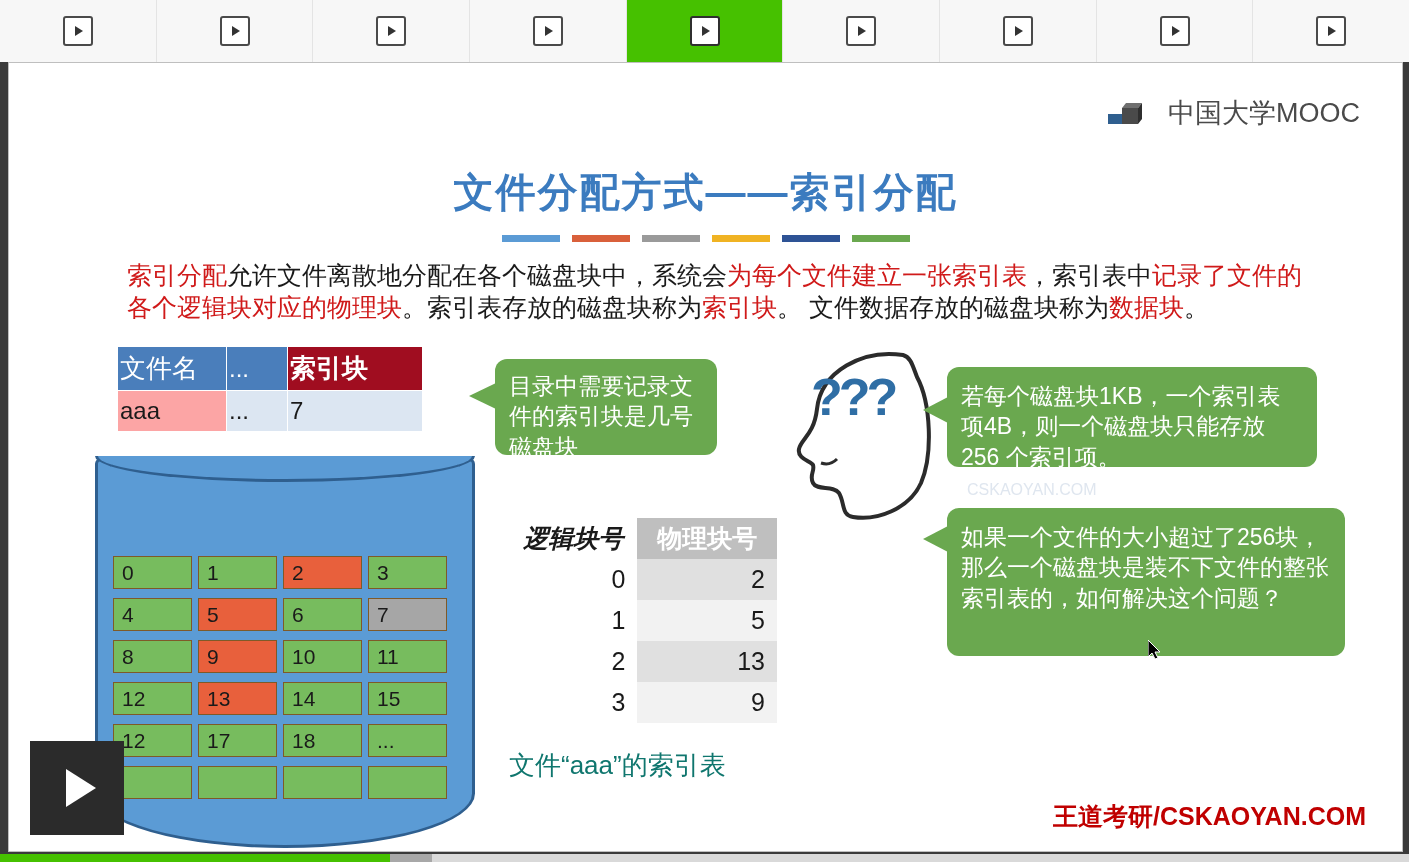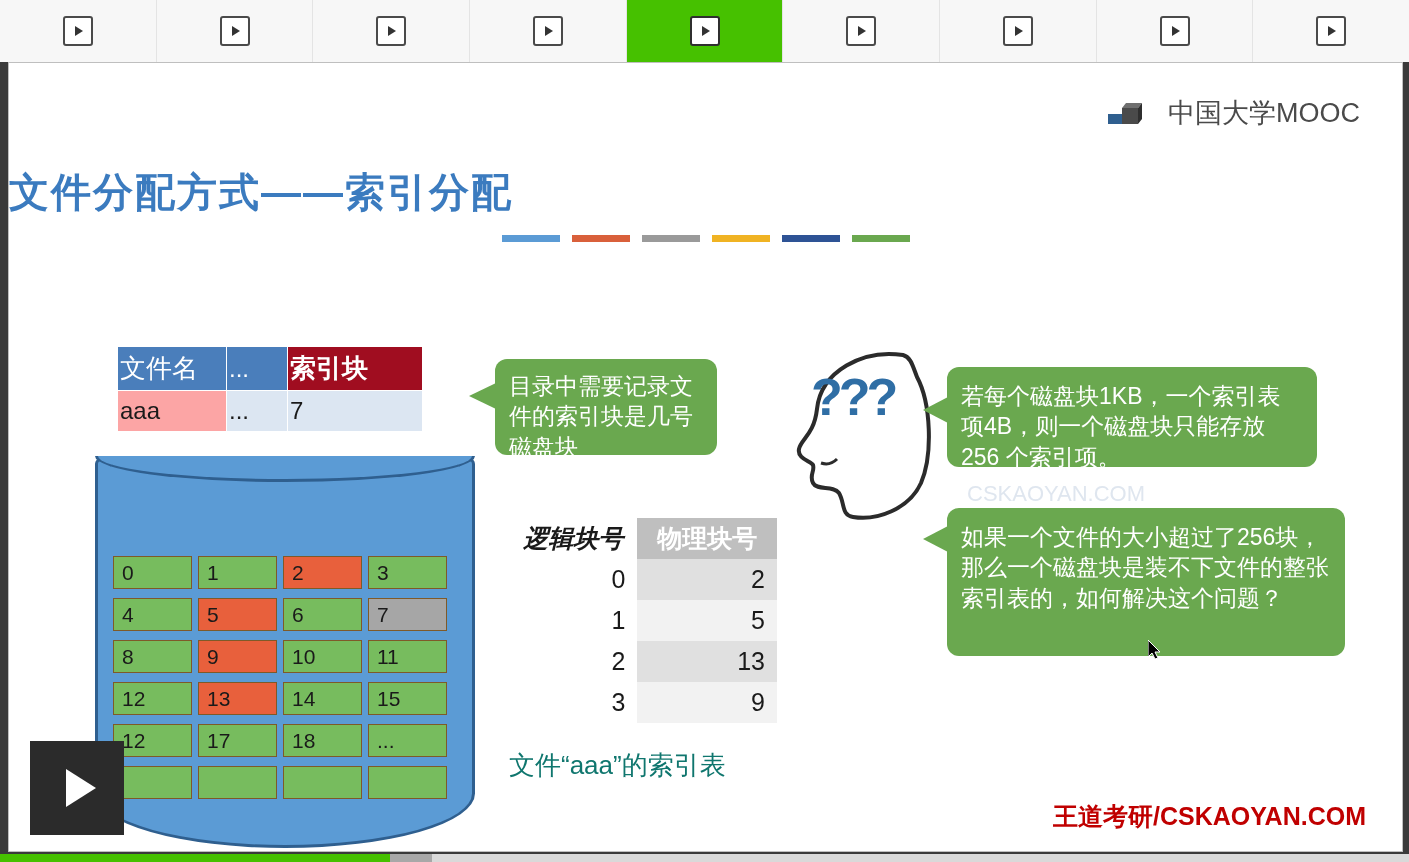--- a/index.html
+++ b/index.html
@@ -96,21 +96,21 @@
     color: #4a4a4a;
     letter-spacing: 0px;
     white-space: nowrap;
   }
 
   
   .slide-title {
     position: absolute;
     top: 102px;
     left: 0; right: 0;
-    text-align: left;
+    text-align: center;
     font-size: 40px;
     font-weight: bold;
     color: #3b7bbf;
     letter-spacing: 2px;
   }
   .title-rules {
     position: absolute;
     top: 172px;
     left: 50%;
     transform: translateX(-50%);
@@ -345,21 +345,21 @@
     right: 36px;
     bottom: 18px;
     font-size: 25px;
     font-weight: bold;
     color: #c00000;
   }
   .watermark {
     position: absolute;
     left: 958px;
     top: 418px;
-    font-size: 22px;
+    font-size: 16px;
     color: #dfe6ef;
   }
 
   
   .cursor {
     position: absolute;
     left: 1148px;
     top: 578px;
     width: 14px;
     height: 20px;
@@ -481,20 +481,23 @@
     <div class="slide-title">文件分配方式——索引分配</div>
     <div class="title-rules">
       <span style="background:#5b9bd5"></span>
       <span style="background:#d9603b"></span>
       <span style="background:#9a9a9a"></span>
       <span style="background:#f0b323"></span>
       <span style="background:#2e5395"></span>
       <span style="background:#6aa84f"></span>
     </div>
 
+    <div class="body-text">
+      <span class="hl-red">索引分配</span><span>允许文件离散地分配在各个磁盘块中，系统会</span><span class="hl-red">为每个文件建立一张索引表</span><span>，索引表中</span><span class="hl-red">记录了文件的各个逻辑块对应的物理块</span><span>。索引表存放的磁盘块称为</span><span class="hl-red">索引块</span><span>。 文件数据存放的磁盘块称为</span><span class="hl-red">数据块</span><span>。</span>
+    </div>
 
     <table class="dir-table">
       <tbody>
           <tr>
         <td class="dir-h1">文件名</td>
         <td class="dir-h2">...</td>
         <td class="dir-h3">索引块</td>
       </tr>
       <tr>
         <td class="dir-c1">aaa</td>

